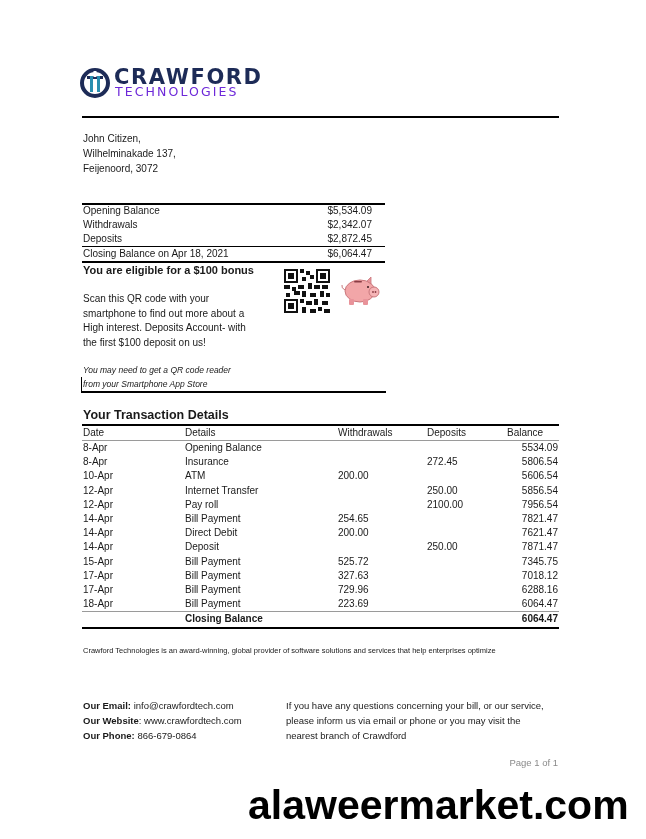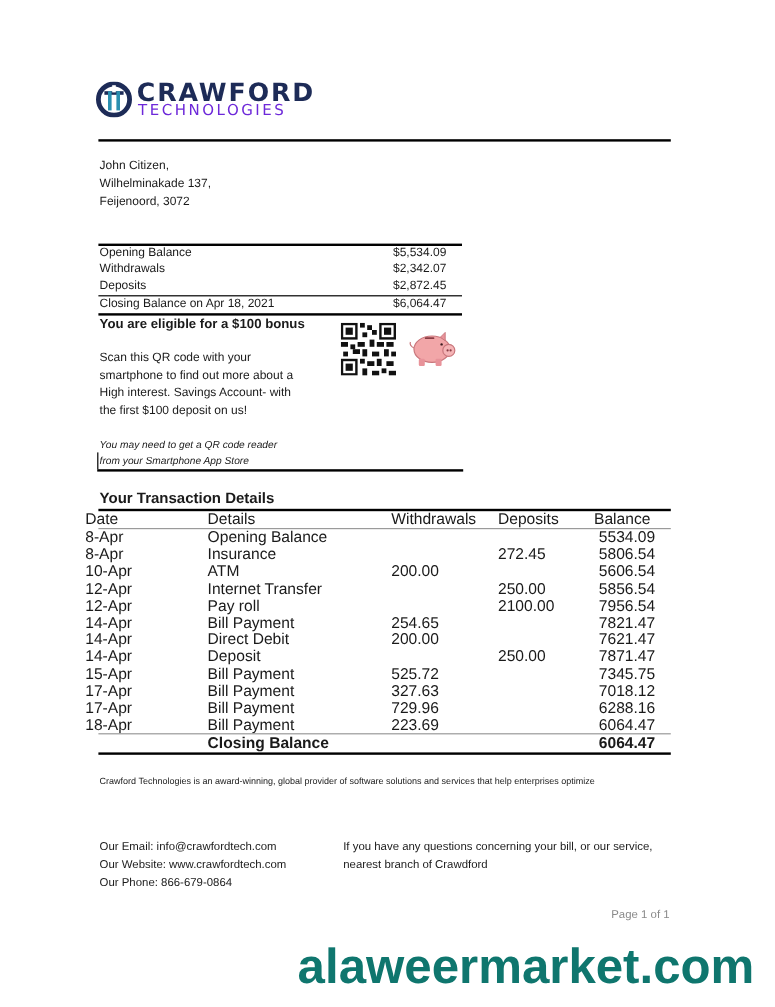--- a/index.html
+++ b/index.html
@@ -27,39 +27,39 @@
 
     #bonus-title { left: 83px; top: 263px; font-size: 11px; font-weight: bold; line-height: 14px; }
     #bonus-body { left: 83px; top: 292px; width: 190px; font-size: 10px; line-height: 14.5px; }
     #bonus-note { left: 83px; top: 363px; font-size: 8.5px; font-style: italic; line-height: 14px; }
 
     #qr { left: 284px; top: 269px; width: 46px; height: 44px; }
     #pig { left: 340px; top: 273px; width: 42px; height: 34px; }
 
     
     #tx-title { left: 83px; top: 407px; font-size: 12.5px; font-weight: bold; line-height: 16px; }
-    .tx-row { position: absolute; left: 71px; width: 475px; height: 14px; font-size: 13px; line-height: 14px; }
+    .tx-row { position: absolute; left: 83px; width: 475px; height: 14px; font-size: 10px; line-height: 14px; }
     .tx-row span { position: absolute; top: 0; white-space: nowrap; }
     .c-date { left: 0; }
     .c-det { left: 102px; }
     .c-wd { left: 255px; }
     .c-dep { left: 344px; }
     .c-bal { right: 0; text-align: right; }
     .c-bal-h { left: 424px; }
     .bold { font-weight: bold; }
 
     #about { left: 83px; top: 643px; width: 480px; font-size: 7.5px; line-height: 15px; }
 
     .contact { position: absolute; left: 83px; font-size: 9.5px; line-height: 15px; }
-    .contact b { font-weight: normal; }
+    .contact b { font-weight: bold; }
     #questions { left: 286px; top: 698px; width: 280px; font-size: 9.5px; line-height: 15px; }
 
     #page-num { right: 88px; top: 756px; font-size: 9.5px; color: #8a8a8a; line-height: 14px; text-align: center; }
 
-    #watermark { left: 248px; top: 781px; font-size: 41px; font-weight: bold; color: #0f766e;
+    #watermark { left: 248px; top: 781px; font-size: 41px; font-weight: bold; color: #000000;
                  letter-spacing: 0px; line-height: 48px; font-family: "Liberation Sans", sans-serif; }
   </style>
 </head>
 <body>
 
 <div id="logo" class="abs">
   <svg class="mark" viewBox="0 0 30 30">
     <circle cx="15" cy="15" r="13" fill="none" stroke="#1d2b57" stroke-width="4"></circle>
     <rect x="7" y="8" width="16" height="3" fill="#1d2b57"></rect>
     <rect x="10" y="8" width="3" height="16" fill="#2a8fb0"></rect>
@@ -95,21 +95,21 @@
 <div class="sum-row" style="top:247px;">
   <span>Closing  Balance on Apr 18, 2021</span>
   <span class="amt">$6,064.47</span>
 </div>
 <div class="rule-thick" style="left:82px; top:261px; width:303px; height:2px;"></div>
 
 <div id="bonus-title" class="abs">You are eligible for a  $100 bonus</div>
 <div id="bonus-body" class="abs">
   <div>Scan this QR code with your</div>
   <div>smartphone to find out more about a</div>
-  <div>High interest. Savings Account- with</div>
+  <div>High interest. Deposits Account- with</div>
   <div>the first  $100 deposit on us!</div>
 </div>
 <div id="bonus-note" class="abs">
   <div>You may need to get a QR code reader</div>
   <div>from your Smartphone App Store</div>
 </div>
 <div class="rule-thick" style="left:81px; top:377px; width:1px; height:14px;"></div>
 <div class="rule-thick" style="left:81px; top:391px; width:305px; height:2px;"></div>
 
 <svg id="qr" class="abs" viewBox="0 0 23 22">
@@ -276,18 +276,19 @@
 </div>
 <div class="contact" style="top:713px;">
   <b>Our Website</b><span>: www.crawfordtech.com</span>
 </div>
 <div class="contact" style="top:728px;">
   <b>Our Phone:</b>
   <span>866-679-0864</span>
 </div>
 <div id="questions" class="abs">
   <div>If you have any questions concerning your bill, or our service,</div>
+  <div>please  inform us via email or phone or you may visit the</div>
   <div>nearest branch of Crawdford</div>
 </div>
 
 <div id="page-num" class="abs">Page 1 of 1</div>
 
 <div id="watermark" class="abs">alaweermarket.com</div>
 
 </body></html>

